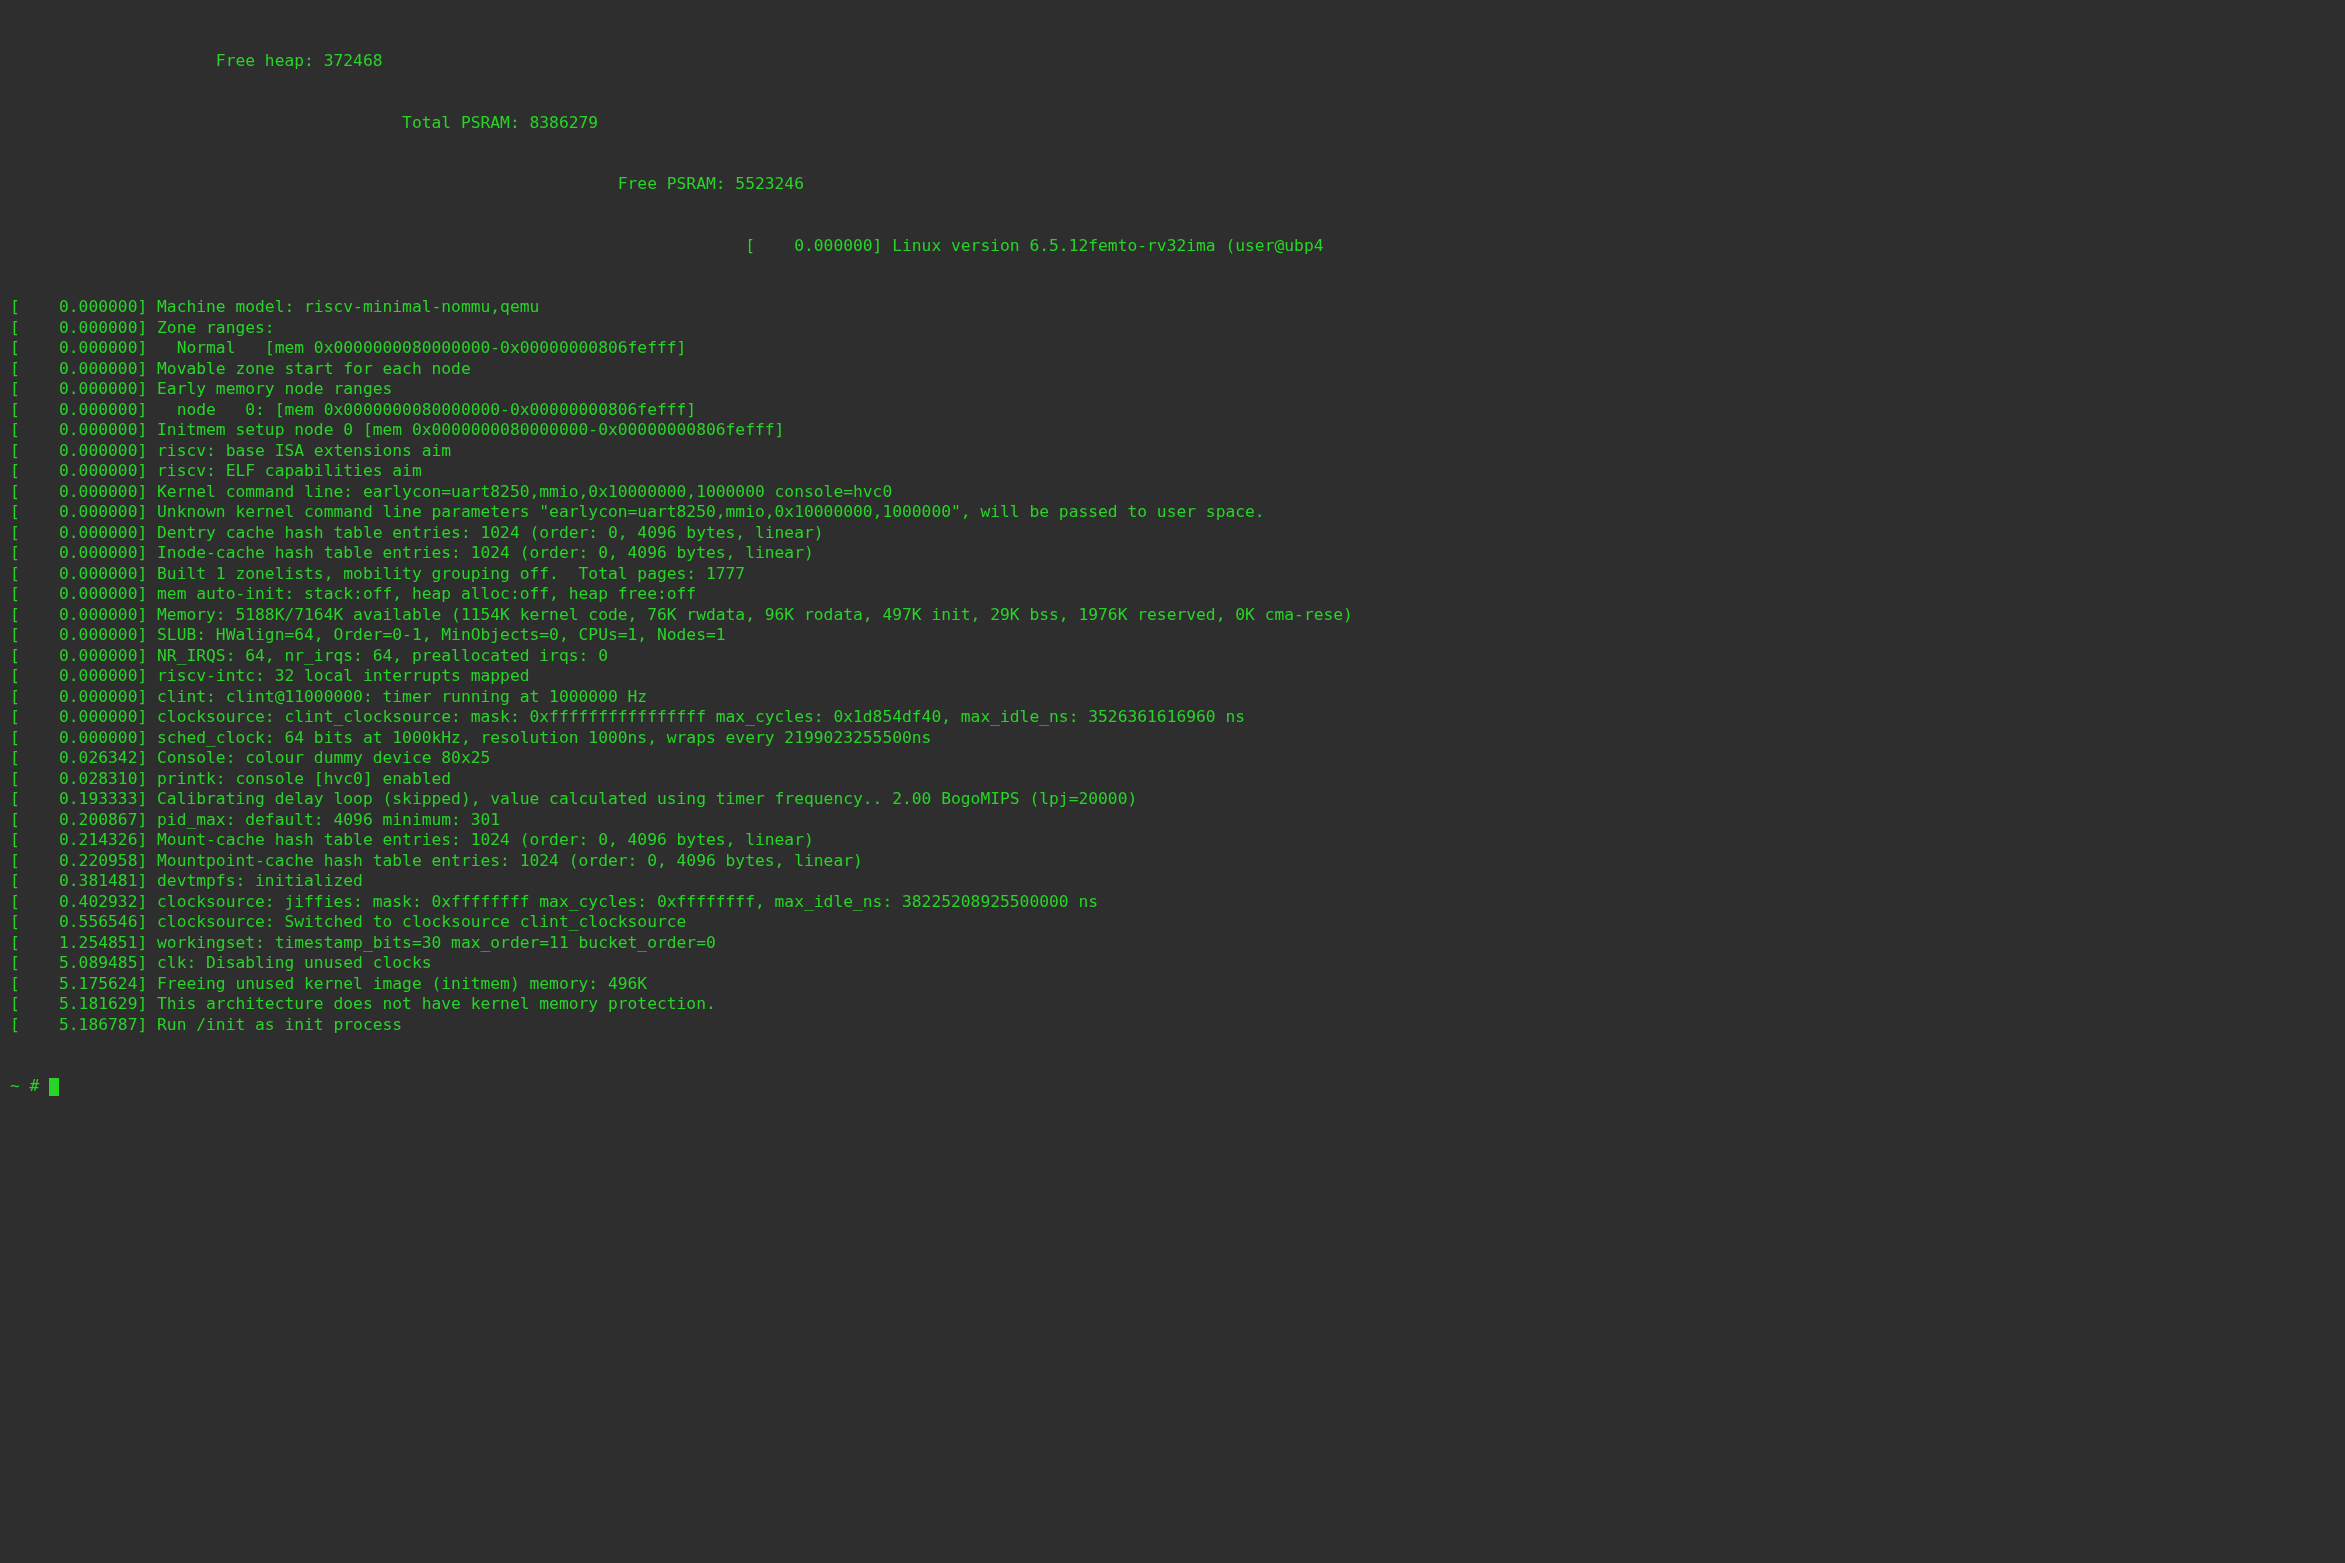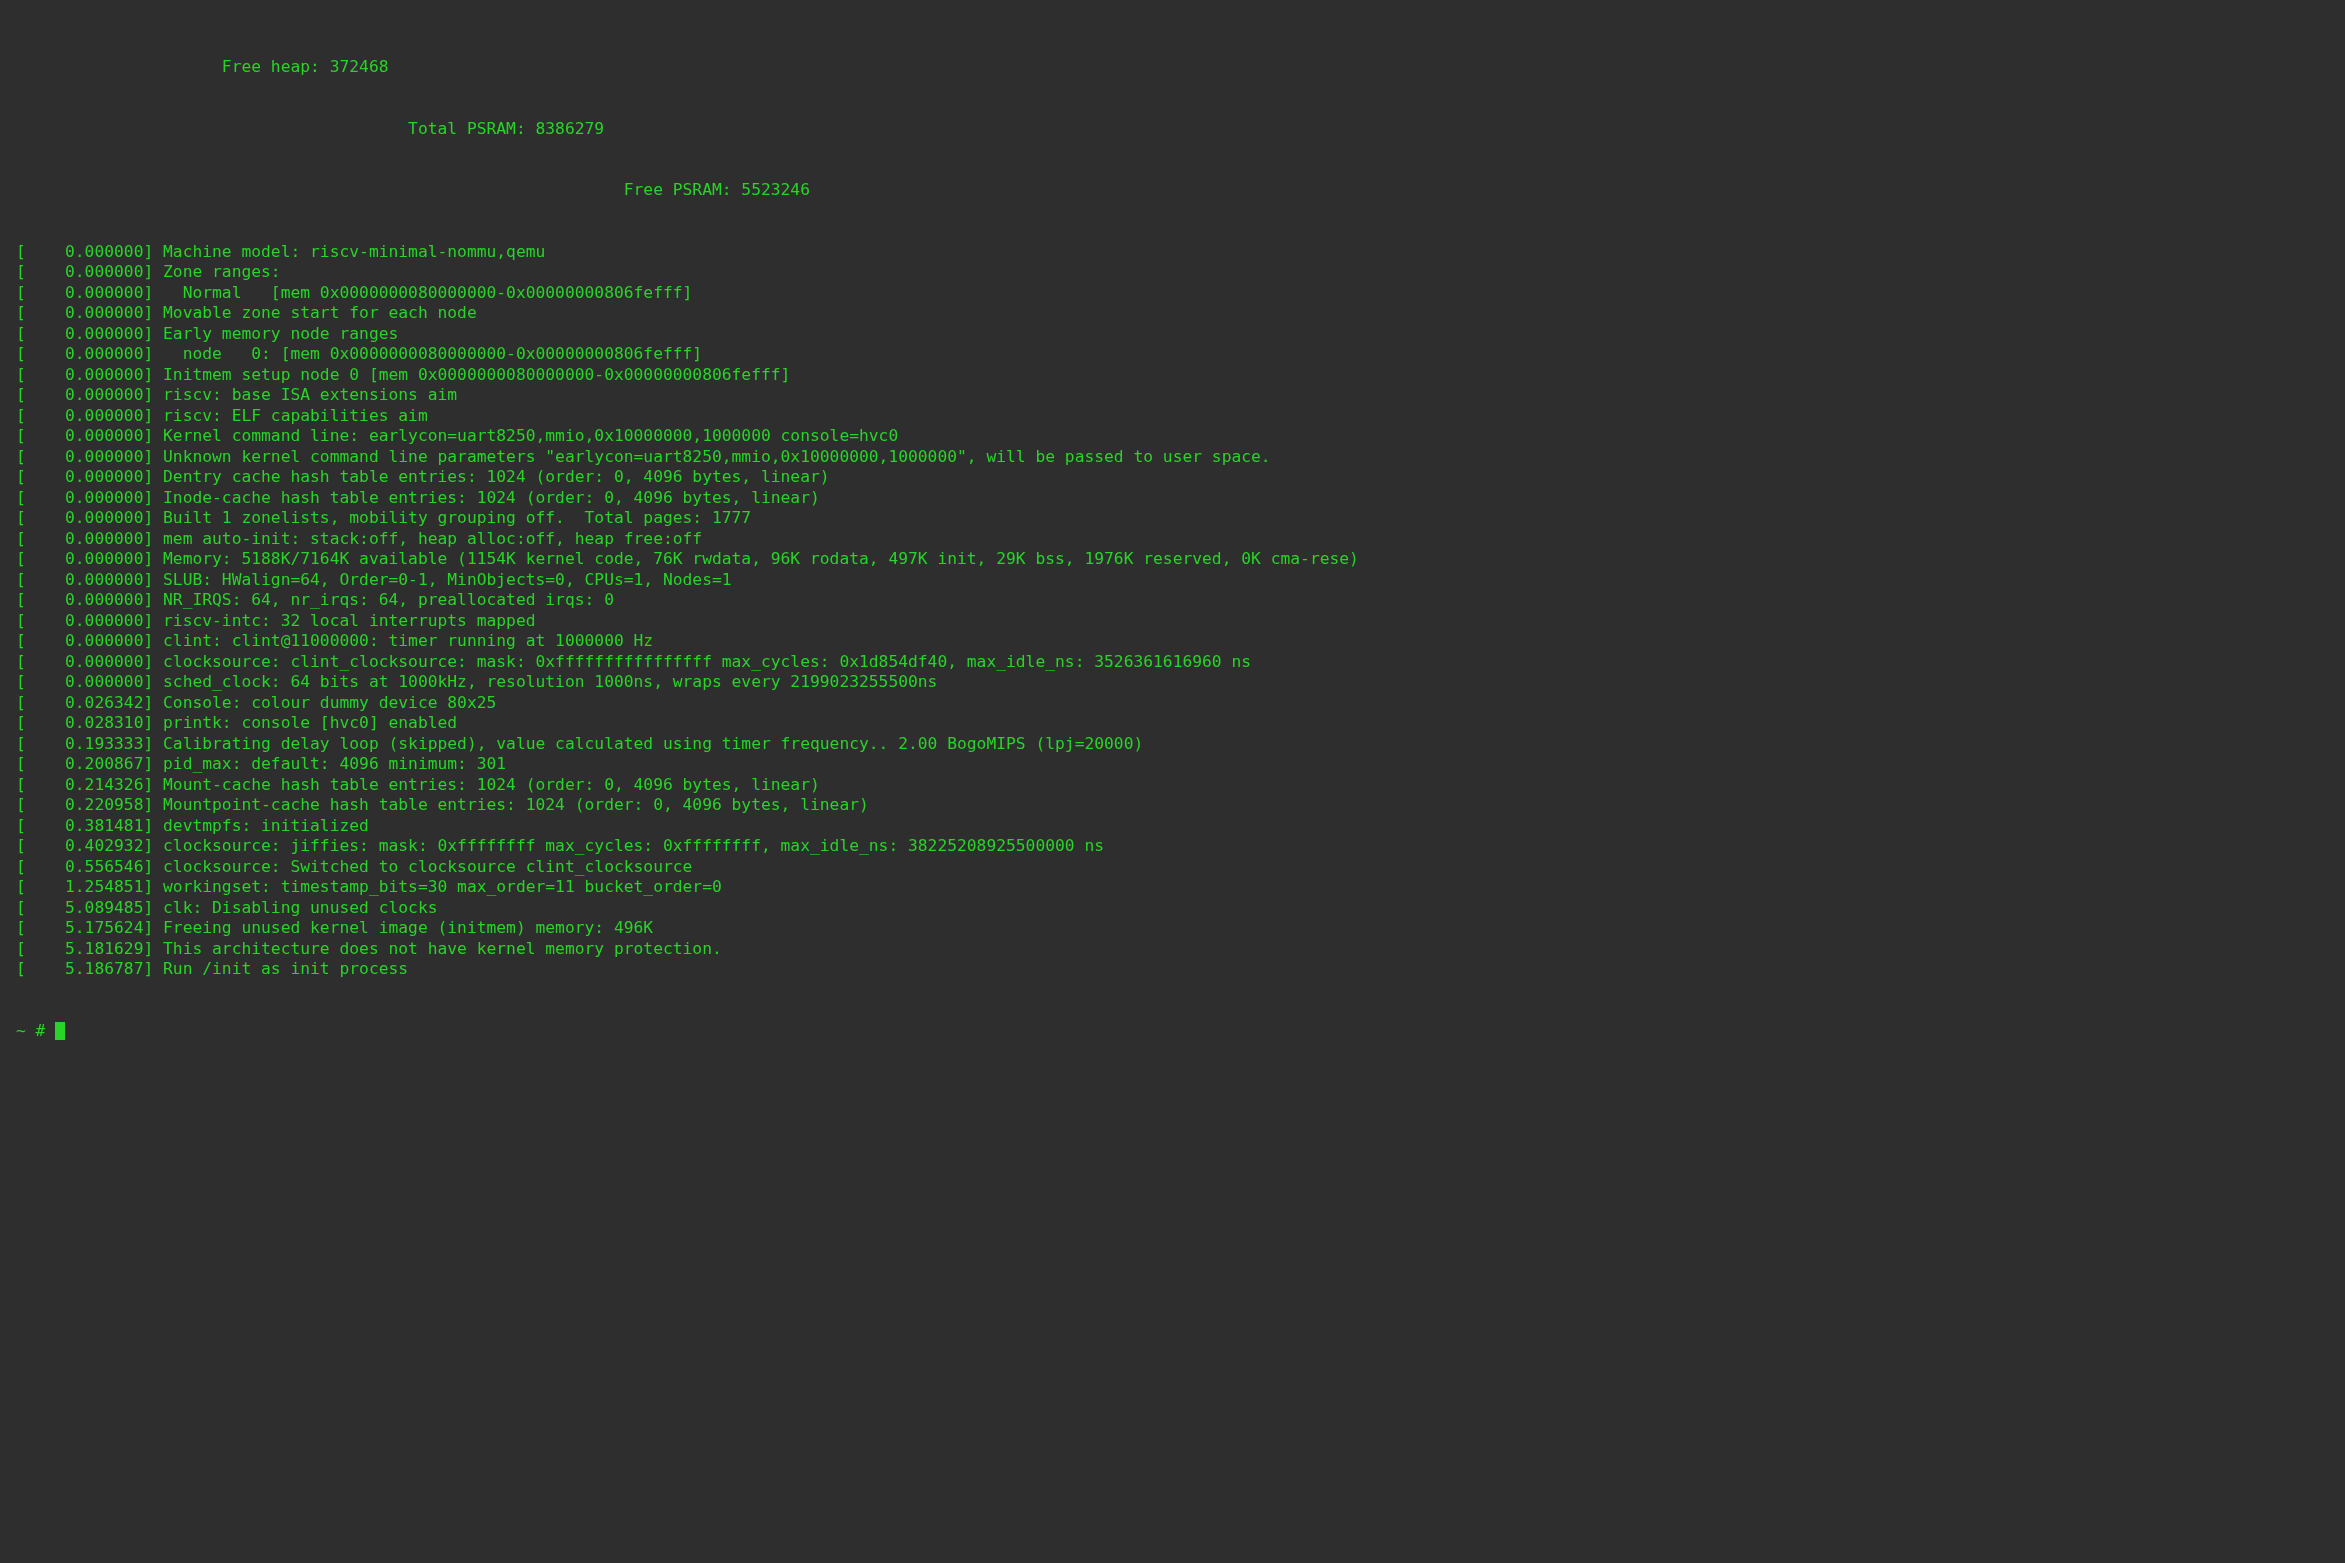--- a/index.html
+++ b/index.html
@@ -9,21 +9,21 @@
     color: #27d427;
     font-family: "Menlo", "Consolas", "DejaVu Sans Mono", "Liberation Mono", monospace;
     font-size: 16.3px;
     line-height: 20.5px;
     width: 2345px;
     height: 1563px;
     overflow: hidden;
   }
   #terminal {
     white-space: pre;
-    padding: 16px;
+    padding: 10px;
     margin: 0;
   }
   .line {
     display: block;
     white-space: pre;
   }
   .cursor {
     display: inline-block;
     width: 9.5px;
     height: 18px;
@@ -32,16 +32,17 @@
     margin-bottom: -0.9px;
   }
 </style>
 </head>
 <body>
 
 <div id="terminal">
   <span class="line">                     Free heap: 372468</span>
   <span class="line">                                        Total PSRAM: 8386279</span>
   <span class="line">                                                              Free PSRAM: 5523246</span>
+  <span class="line">                                                                           [    0.000000] Linux version 6.5.12femto-rv32ima (user@ubp4</span>
   <div id="dmesg-lines"><span class="line">[    0.000000] Machine model: riscv-minimal-nommu,qemu</span><span class="line">[    0.000000] Zone ranges:</span><span class="line">[    0.000000]   Normal   [mem 0x0000000080000000-0x00000000806fefff]</span><span class="line">[    0.000000] Movable zone start for each node</span><span class="line">[    0.000000] Early memory node ranges</span><span class="line">[    0.000000]   node   0: [mem 0x0000000080000000-0x00000000806fefff]</span><span class="line">[    0.000000] Initmem setup node 0 [mem 0x0000000080000000-0x00000000806fefff]</span><span class="line">[    0.000000] riscv: base ISA extensions aim</span><span class="line">[    0.000000] riscv: ELF capabilities aim</span><span class="line">[    0.000000] Kernel command line: earlycon=uart8250,mmio,0x10000000,1000000 console=hvc0</span><span class="line">[    0.000000] Unknown kernel command line parameters "earlycon=uart8250,mmio,0x10000000,1000000", will be passed to user space.</span><span class="line">[    0.000000] Dentry cache hash table entries: 1024 (order: 0, 4096 bytes, linear)</span><span class="line">[    0.000000] Inode-cache hash table entries: 1024 (order: 0, 4096 bytes, linear)</span><span class="line">[    0.000000] Built 1 zonelists, mobility grouping off.  Total pages: 1777</span><span class="line">[    0.000000] mem auto-init: stack:off, heap alloc:off, heap free:off</span><span class="line">[    0.000000] Memory: 5188K/7164K available (1154K kernel code, 76K rwdata, 96K rodata, 497K init, 29K bss, 1976K reserved, 0K cma-rese)</span><span class="line">[    0.000000] SLUB: HWalign=64, Order=0-1, MinObjects=0, CPUs=1, Nodes=1</span><span class="line">[    0.000000] NR_IRQS: 64, nr_irqs: 64, preallocated irqs: 0</span><span class="line">[    0.000000] riscv-intc: 32 local interrupts mapped</span><span class="line">[    0.000000] clint: clint@11000000: timer running at 1000000 Hz</span><span class="line">[    0.000000] clocksource: clint_clocksource: mask: 0xffffffffffffffff max_cycles: 0x1d854df40, max_idle_ns: 3526361616960 ns</span><span class="line">[    0.000000] sched_clock: 64 bits at 1000kHz, resolution 1000ns, wraps every 2199023255500ns</span><span class="line">[    0.026342] Console: colour dummy device 80x25</span><span class="line">[    0.028310] printk: console [hvc0] enabled</span><span class="line">[    0.193333] Calibrating delay loop (skipped), value calculated using timer frequency.. 2.00 BogoMIPS (lpj=20000)</span><span class="line">[    0.200867] pid_max: default: 4096 minimum: 301</span><span class="line">[    0.214326] Mount-cache hash table entries: 1024 (order: 0, 4096 bytes, linear)</span><span class="line">[    0.220958] Mountpoint-cache hash table entries: 1024 (order: 0, 4096 bytes, linear)</span><span class="line">[    0.381481] devtmpfs: initialized</span><span class="line">[    0.402932] clocksource: jiffies: mask: 0xffffffff max_cycles: 0xffffffff, max_idle_ns: 38225208925500000 ns</span><span class="line">[    0.556546] clocksource: Switched to clocksource clint_clocksource</span><span class="line">[    1.254851] workingset: timestamp_bits=30 max_order=11 bucket_order=0</span><span class="line">[    5.089485] clk: Disabling unused clocks</span><span class="line">[    5.175624] Freeing unused kernel image (initmem) memory: 496K</span><span class="line">[    5.181629] This architecture does not have kernel memory protection.</span><span class="line">[    5.186787] Run /init as init process</span></div>
   <span class="line"><span>~ # </span><span class="cursor"></span></span>
 </div>
 
 
 </body></html>

